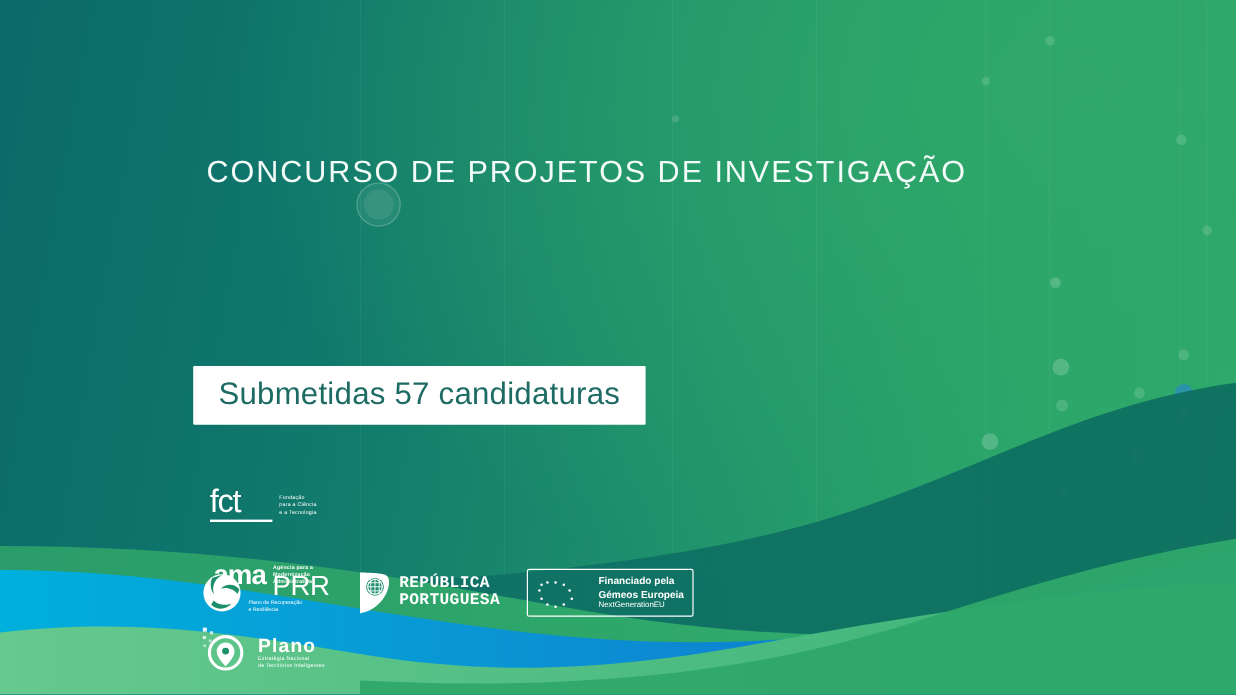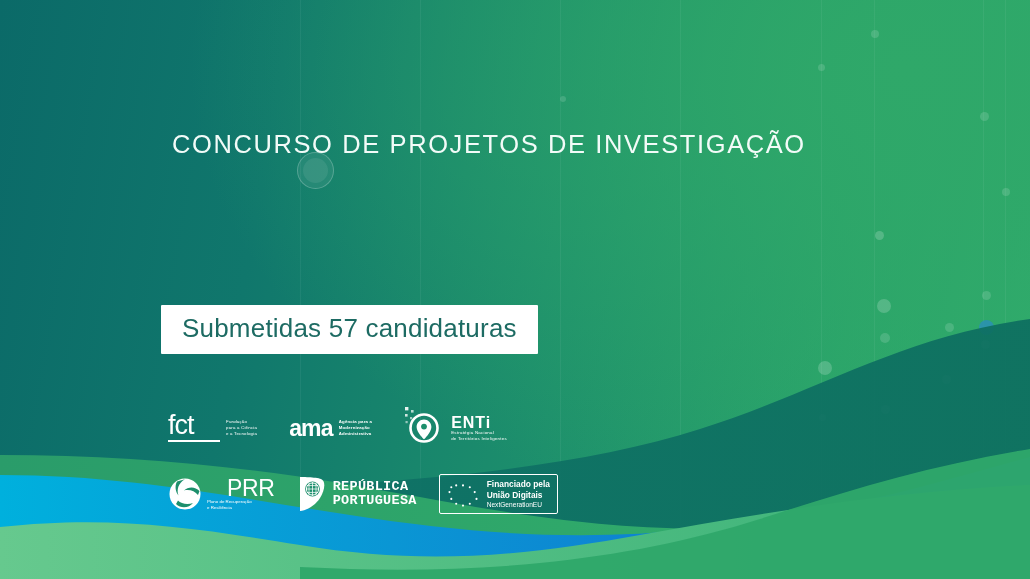--- a/index.html
+++ b/index.html
@@ -61,21 +61,21 @@
     background:#ffffff; border-radius:1px;
     padding:8px 21px 10px 21px;
   }
   .badge-text{
     font-size:26px; color:#1d6b63; font-weight:400;
     letter-spacing:.2px; white-space:nowrap;
   }
 
   
   .logo-row{ position:absolute; display:flex; align-items:center; }
-  .row1{ left:168px; top:390px; gap:32px; }
+  .row1{ left:168px; top:390px; gap:32px;flex-direction:column; }
   .row2{ left:168px; top:458px; gap:22px; }
 
   .logo{ display:flex; align-items:center; gap:6px; color:#fff; }
 
   
   .fct-mark{ position:relative; width:52px; height:30px; }
   .fct-word{
     font-family:"Liberation Sans", sans-serif;
     font-size:27px; font-weight:400; color:#fff; line-height:24px;
     letter-spacing:-1px;
@@ -95,21 +95,21 @@
   .prr-word{ font-size:23px; font-weight:400; letter-spacing:-.3px; color:#fff; line-height:21px;margin-left:20px; }
   .prr-sub{ font-size:4.4px; line-height:5.8px; color:#fff; white-space:nowrap; }
 
   
   .rp-word{ font-family:Liberation Mono, monospace; font-size:13.5px; font-weight:700;
             letter-spacing:.3px; color:#fff; line-height:14px; }
 
   
   .eu-box{
     border:1.2px solid #fff; border-radius:2px;
-    display:flex; align-items:center; gap:6px;
+    display:flex; align-items:center; gap:18px;
     padding:4px 7px 4px 5px;
   }
   .eu-word{ font-size:8.4px; font-weight:700; color:#fff; line-height:10.5px; white-space:nowrap; }
   .eu-sub{ font-size:6.6px; font-weight:400; color:#fff; line-height:9px; white-space:nowrap; }
 </style>
 </head>
 <body>
 
 <div class="stage">
 
@@ -211,21 +211,21 @@
           <rect x="1" y="1" width="3.4" height="3.4" fill="#fff" opacity=".9"></rect>
           <rect x="7" y="4" width="2.6" height="2.6" fill="#fff" opacity=".7"></rect>
           <rect x="1" y="8" width="2.6" height="2.6" fill="#fff" opacity=".8"></rect>
           <rect x="6" y="11" width="2.2" height="2.2" fill="#fff" opacity=".6"></rect>
           <rect x="1.5" y="15" width="2.2" height="2.2" fill="#fff" opacity=".55"></rect>
           <circle cx="20" cy="22" r="13.5" fill="none" stroke="#fff" stroke-width="2.6"></circle>
           <path d="M20 13.5 c-4.1 0 -7.4 3.3 -7.4 7.4 c0 5.4 7.4 12.3 7.4 12.3 s7.4 -6.9 7.4 -12.3 c0 -4.1 -3.3 -7.4 -7.4 -7.4 z" fill="#fff"></path>
           <circle cx="20" cy="20.6" r="2.9" fill="#1d8f6c"></circle>
         </svg>
         <div>
-          <div class="enti-word">ENTi</div>
+          <div class="enti-word">Plano</div>
           <div class="enti-sub">Estratégia Nacional</div>
           <div class="enti-sub">de Territórios Inteligentes</div>
         </div>
       </div>
 
     </div>
 
     <div class="logo-row row2">
 
       <div class="logo" style="gap:5px">
@@ -267,21 +267,21 @@
             <circle cx="18" cy="24.6" r="1.05"></circle>
             <circle cx="11.2" cy="22.8" r="1.05"></circle>
             <circle cx="6.3" cy="17.9" r="1.05"></circle>
             <circle cx="4.5" cy="11.1" r="1.05"></circle>
             <circle cx="6.3" cy="6.2" r="1.05"></circle>
             <circle cx="11.2" cy="4.4" r="1.05"></circle>
           </g>
         </svg>
         <div>
           <div class="eu-word">Financiado pela</div>
-          <div class="eu-word">União Digitais</div>
+          <div class="eu-word">Gémeos Europeia</div>
           <div class="eu-sub">NextGenerationEU</div>
         </div>
       </div>
 
     </div>
 
   </div>
 </div>
 
 </body></html>

